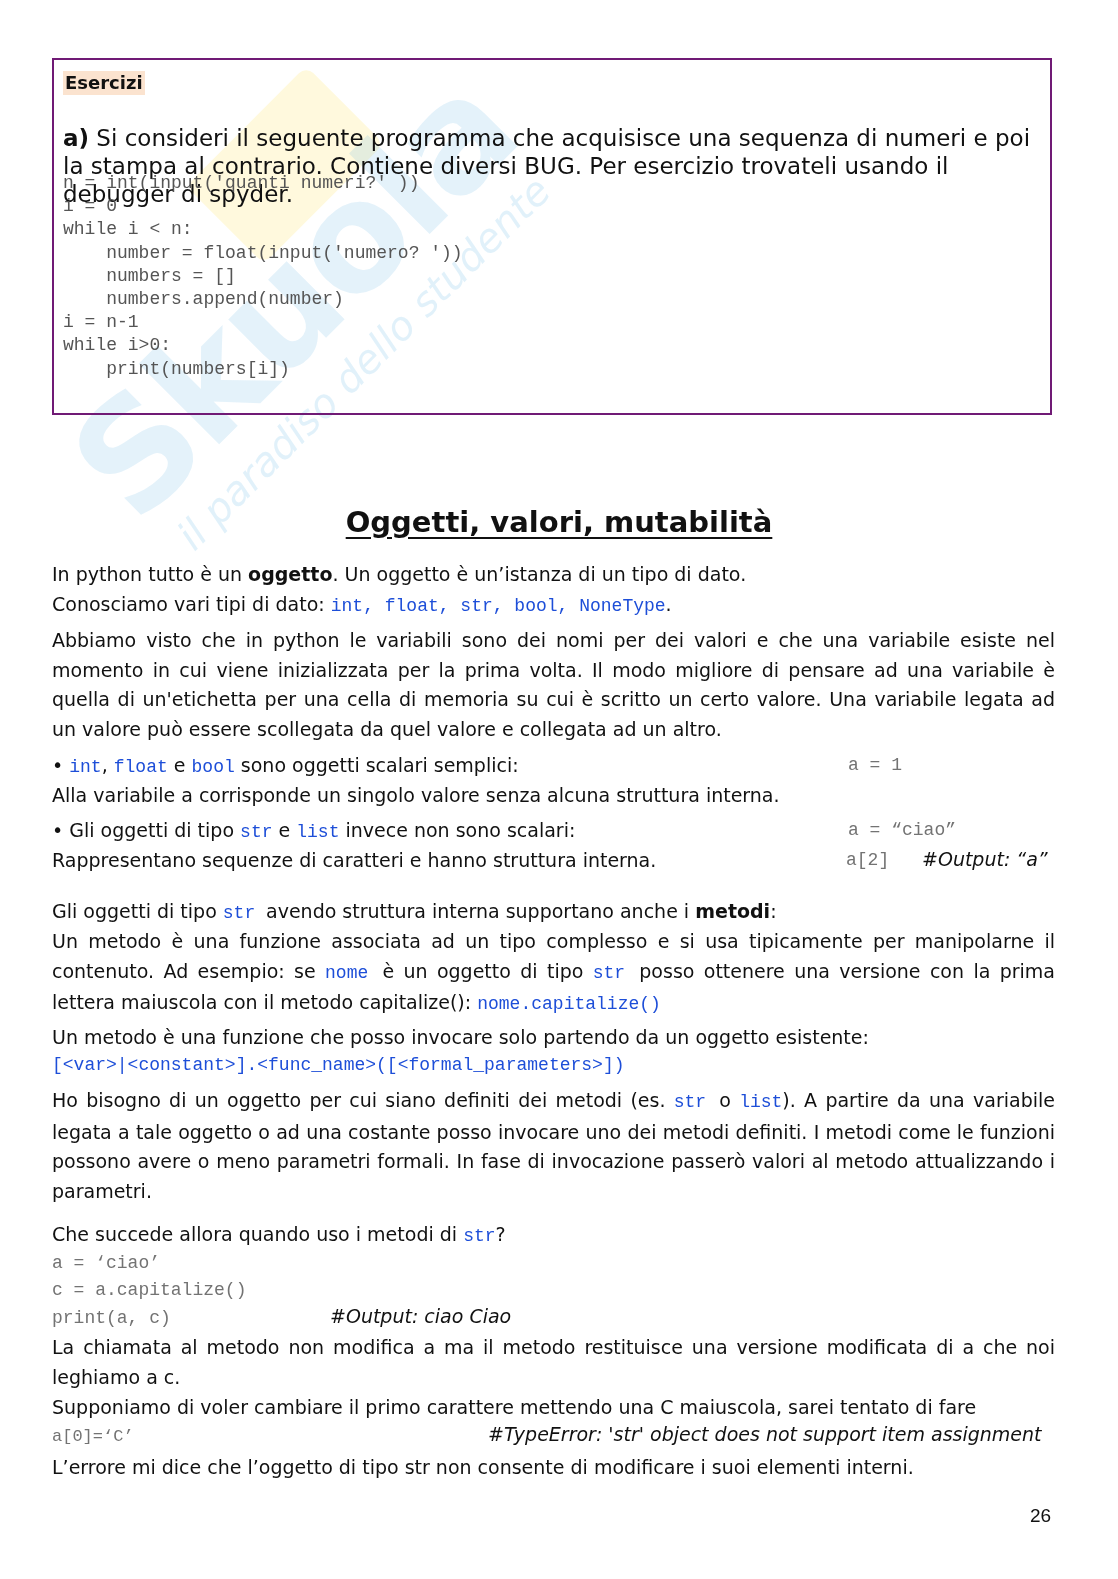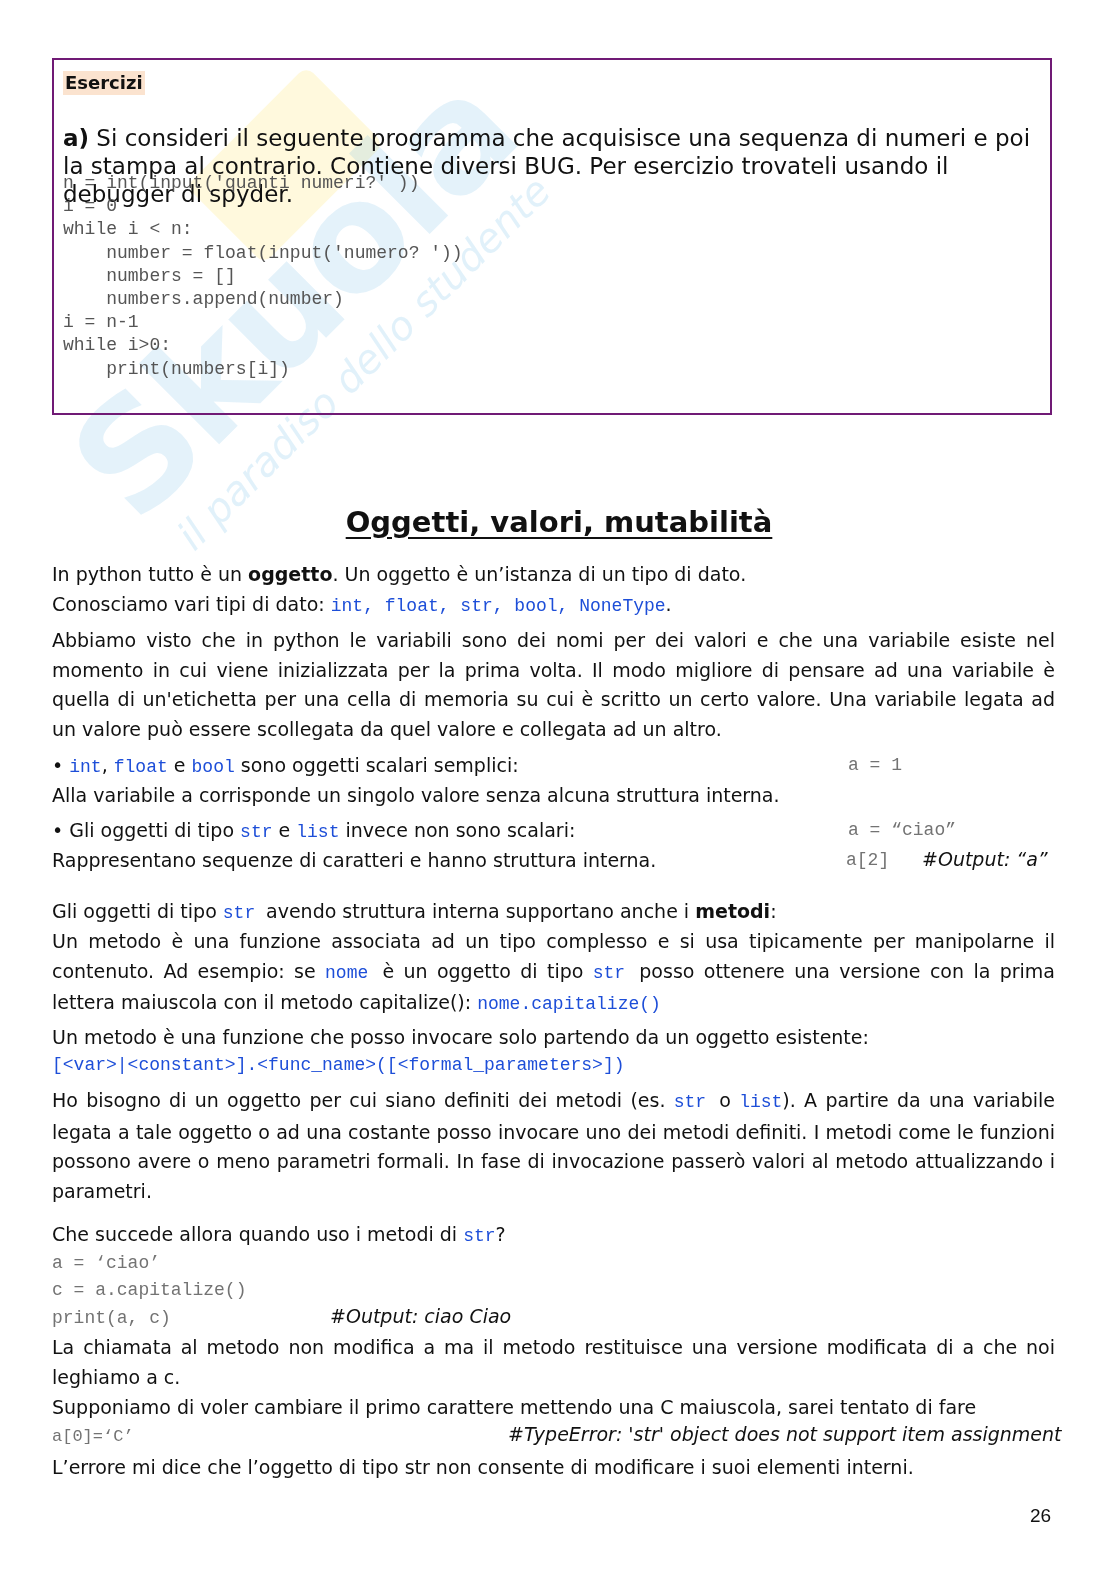--- a/index.html
+++ b/index.html
@@ -79,16 +79,16 @@
 <div class="t just" style="top:1086px;"><span>Ho bisogno di un oggetto per cui siano definiti dei metodi (es. </span><span class="mono">str </span><span> o </span><span class="mono">list</span><span>). A partire da una variabile legata a tale oggetto o ad una costante posso invocare uno dei metodi definiti. I metodi come le funzioni possono avere o meno parametri formali. In fase di invocazione passerò valori al metodo attualizzando i parametri.</span></div>
 
 <div class="t" style="top:1220px;"><span>Che succede allora quando uso i metodi di </span><span class="mono">str</span><span>?</span></div>
 <div class="right-code" style="left:52px; top:1253px;">a = ‘ciao’</div>
 <div class="right-code" style="left:52px; top:1280px;">c = a.capitalize()</div>
 <div class="right-code" style="left:52px; top:1308px;">print(a, c)</div>
 <div class="right-code ital" style="left:330px; top:1305px; font-size:19px;">#Output: ciao Ciao</div>
 <div class="t just" style="top:1333px;">La chiamata al metodo non modifica a ma il metodo restituisce una versione modificata di a che noi leghiamo a c.</div>
 <div class="t just" style="top:1393px;">Supponiamo di voler cambiare il primo carattere mettendo una C maiuscola, sarei tentato di fare</div>
 <div class="right-code" style="left:52px; top:1427px; font-size:17px;">a[0]=‘C’</div>
-<div class="right-code ital" style="left:488px; top:1423px; font-size:19px;margin-left:20px;">#TypeError: 'str' object does not support item assignment</div>
+<div class="right-code ital" style="left:488px; top:1423px; font-size:19px;">#TypeError: 'str' object does not support item assignment</div>
 <div class="t" style="top:1453px;">L’errore mi dice che l’oggetto di tipo str non consente di modificare i suoi elementi interni.</div>
 
 <div class="page-number">26</div>
 
 </body></html>

